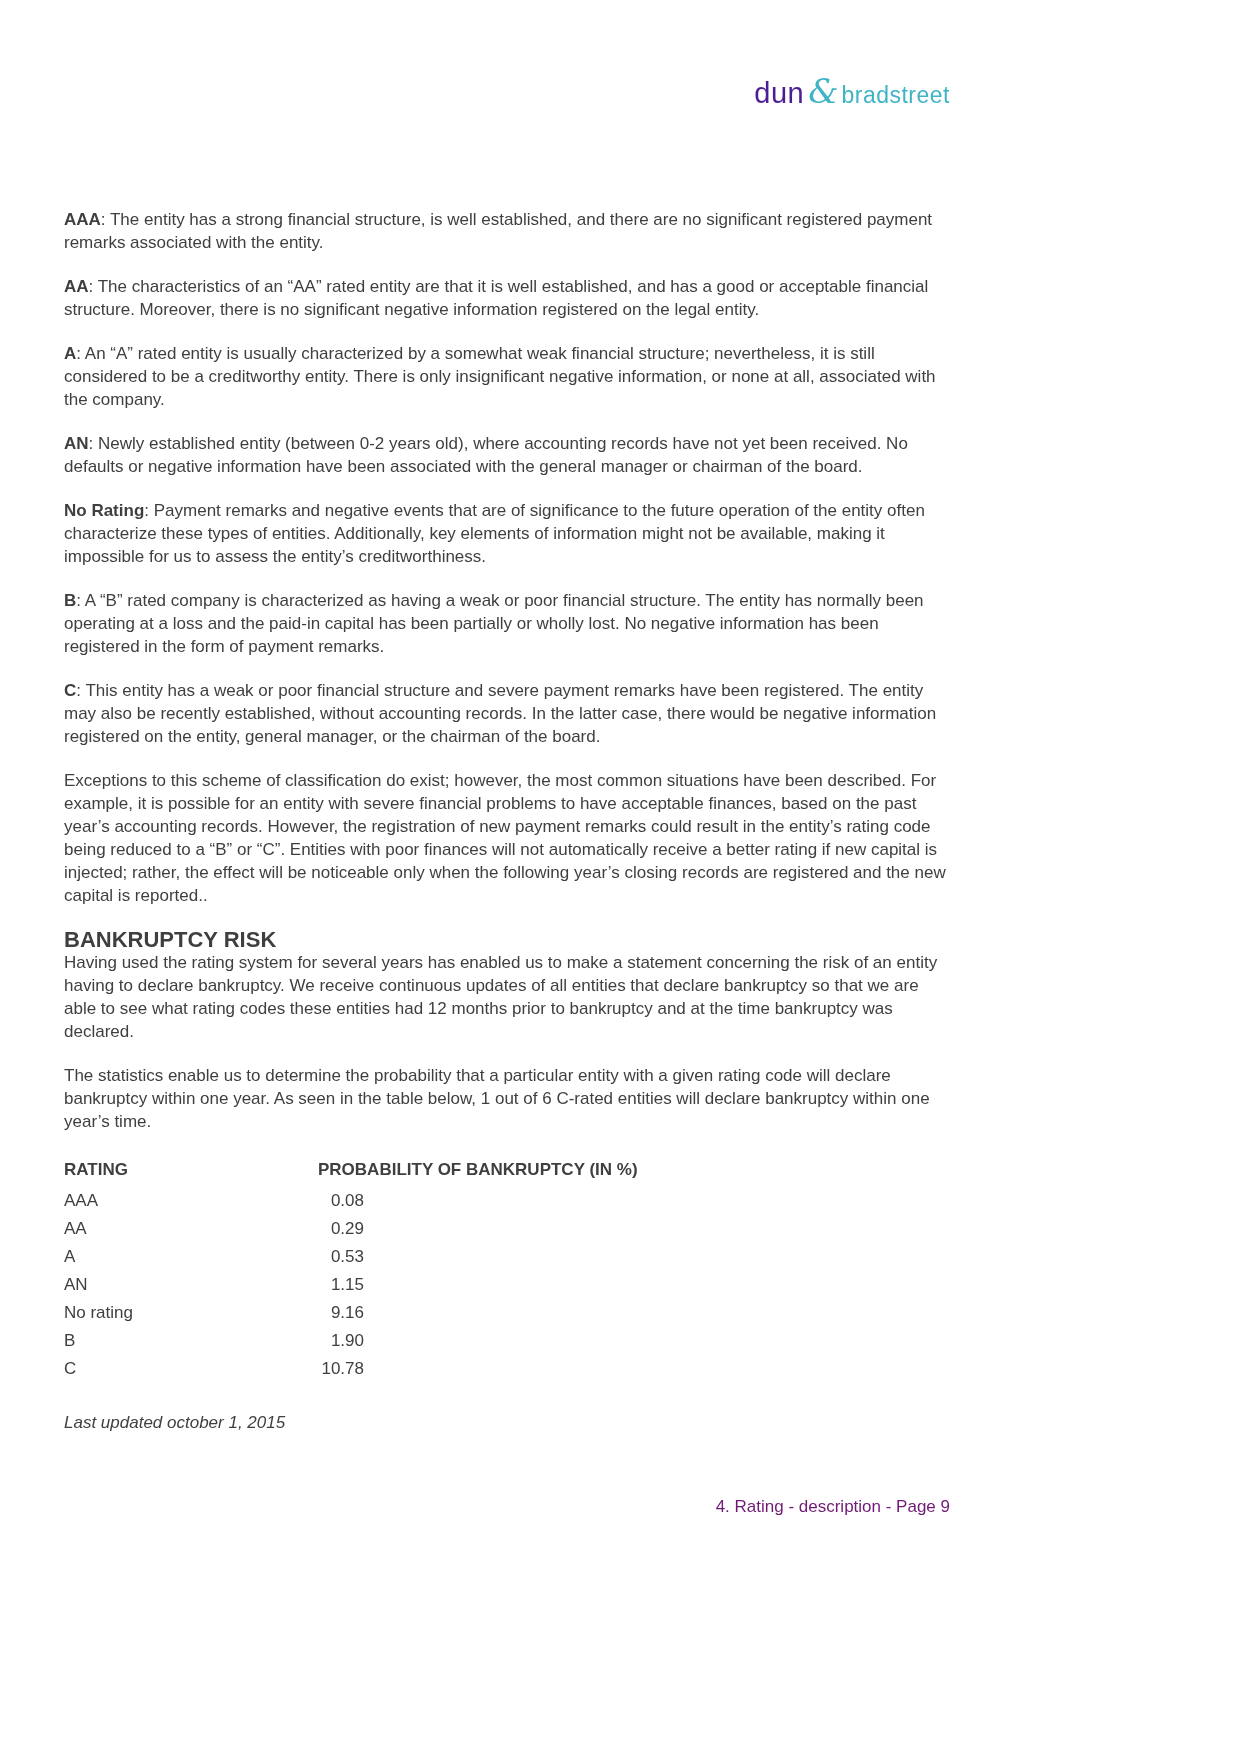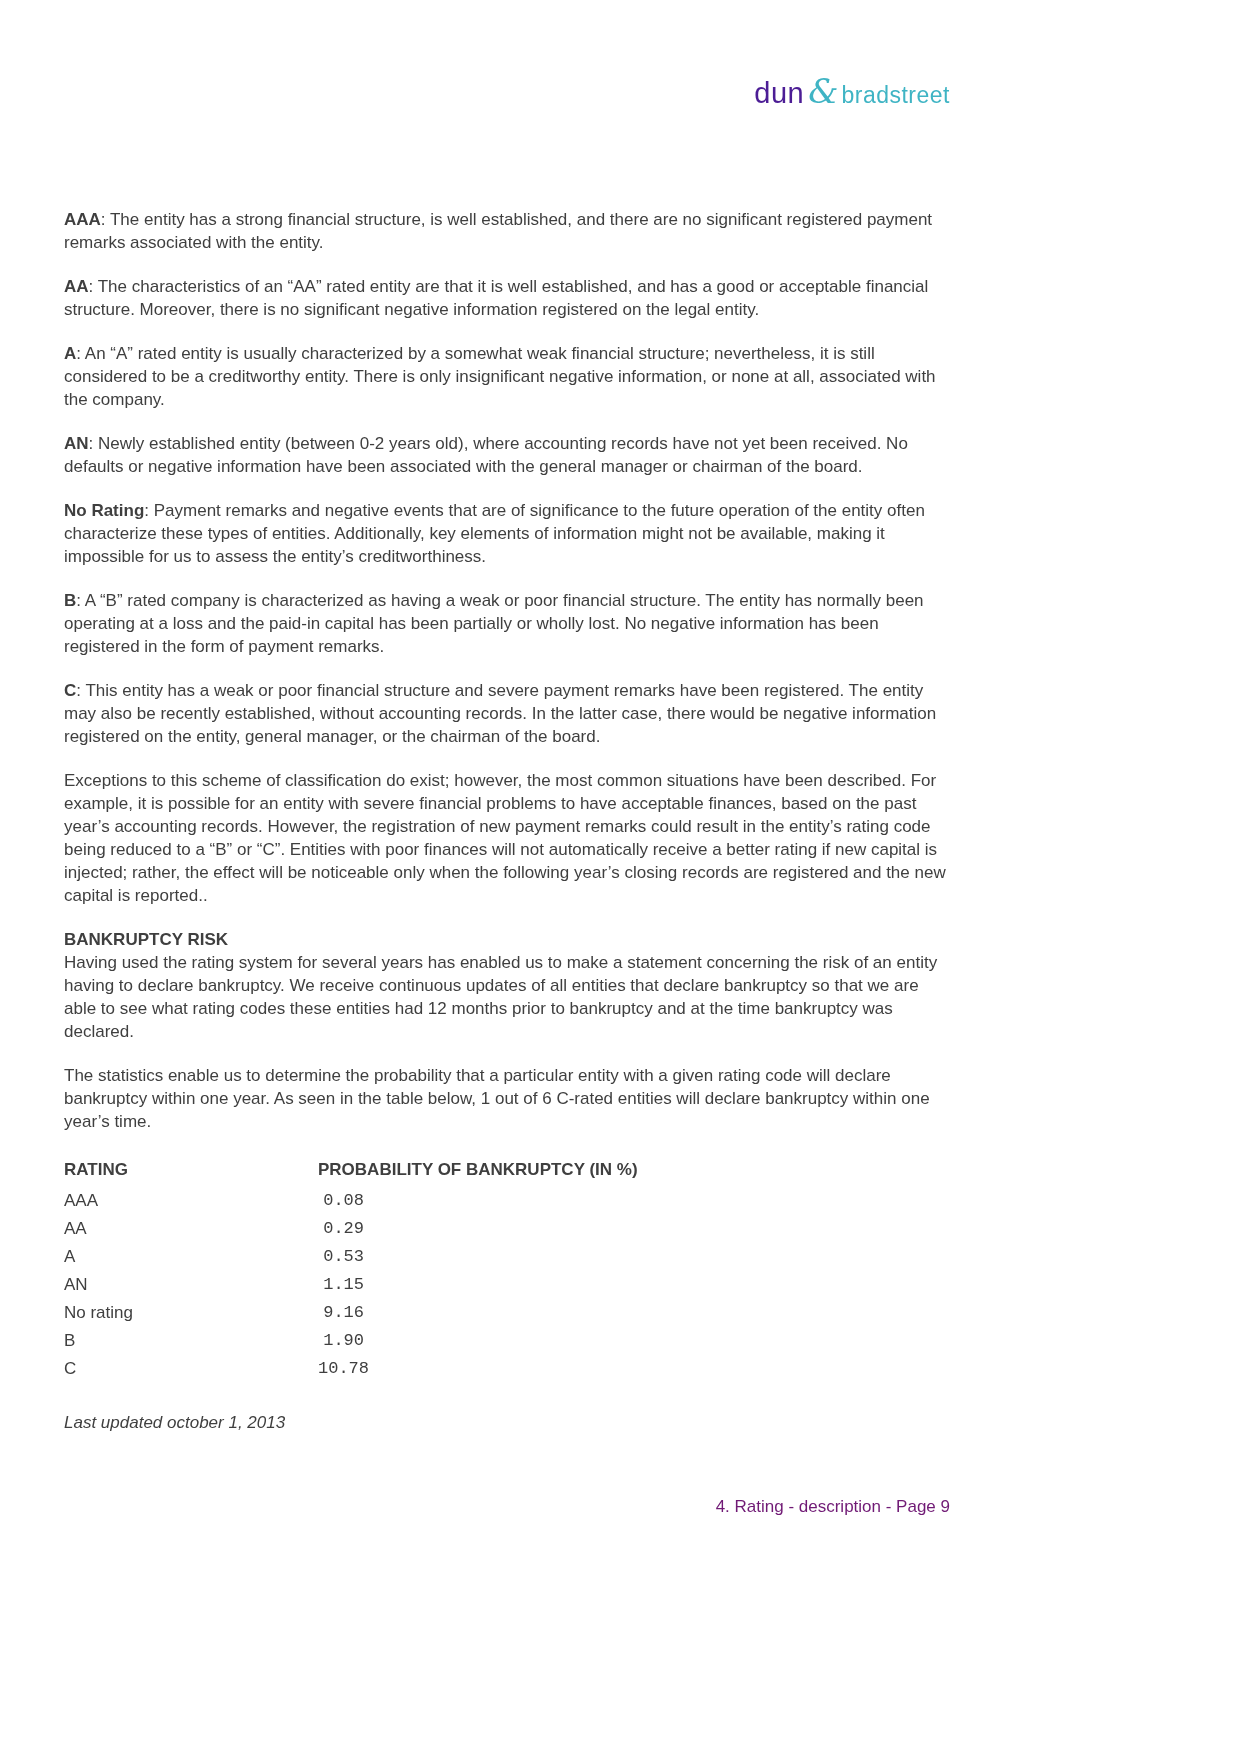--- a/index.html
+++ b/index.html
@@ -45,30 +45,30 @@
     letter-spacing: 0.5px;
   }
   .text-block {
     margin-top: 98px;
     font-size: 17px;
     line-height: 23px;
   }
   .para { margin: 0 0 21px 0; }
   .para .lead { font-weight: bold; }
   .section-heading {
-    font-size: 17px;
+    font-size: 22px;
     font-weight: bold;
     line-height: 23px;
     margin: 0;
   }
   .table { margin-top: 25px; }
   .trow { line-height: 28px; white-space: nowrap; }
   .trow.thead { line-height: 23px; margin-bottom: 6px; font-weight: bold; }
   .c1 { display: inline-block; width: 254px; vertical-align: top; }
-  .c2 { display: inline-block; width: 46px; text-align: right; vertical-align: top; font-family: Liberation Mono, monospace; }
+  .c2 { display: inline-block; width: 46px; text-align: right; vertical-align: top; }
   .c2h { display: inline-block; vertical-align: top; }
   .last-updated {
     margin-top: 28px;
     font-style: italic;
   }
   .footer {
     position: absolute;
     left: 64px; top: 1497px;
     width: 886px;
     text-align: right;
@@ -130,19 +130,19 @@
           <span class="c1">No rating</span><span class="c2">9.16</span>
         </div>
         <div class="trow">
           <span class="c1">B</span><span class="c2">1.90</span>
         </div>
         <div class="trow">
           <span class="c1">C</span><span class="c2">10.78</span>
         </div>
       </div>
 
-      <p class="last-updated">Last updated october 1, 2013</p>
+      <p class="last-updated">Last updated october 1, 2015</p>
 
     </div>
   </div>
 
   <div class="footer">4. Rating - description - Page 9</div>
 </div>
 
 </body></html>

